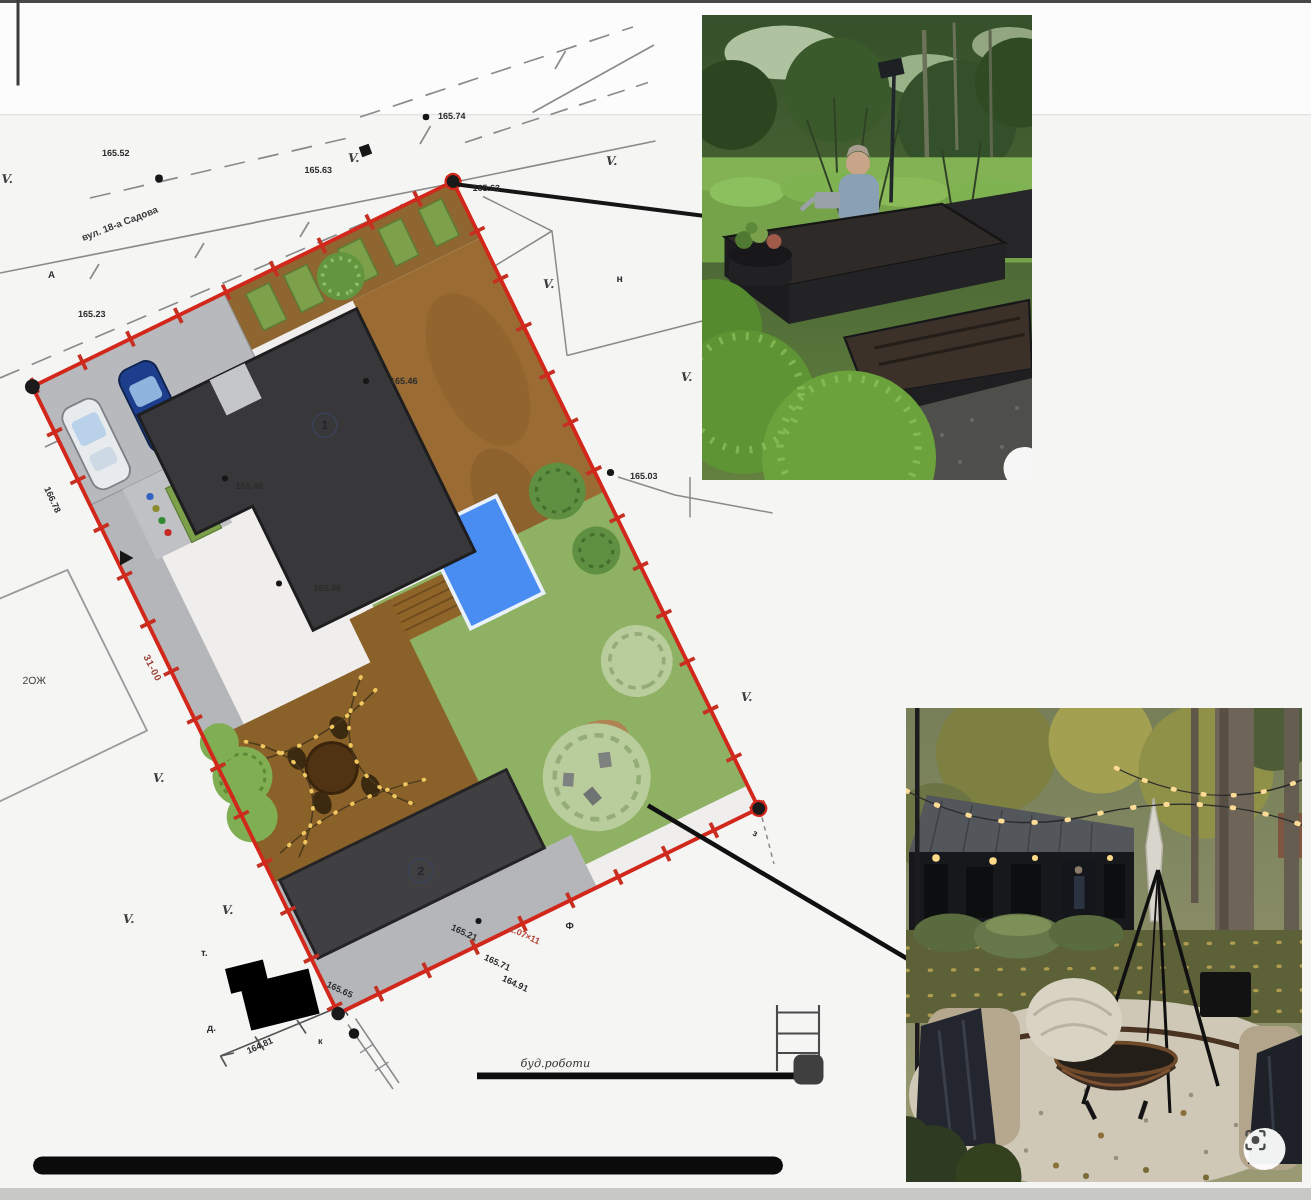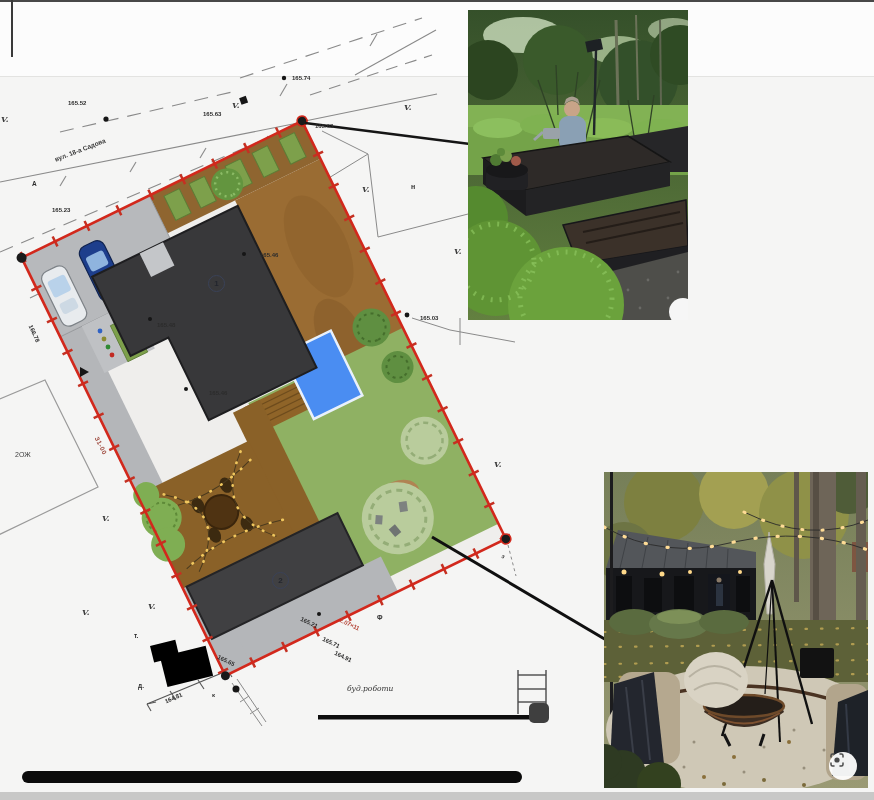--- a/index.html
+++ b/index.html
@@ -226,21 +226,21 @@
   <span class="lbl" style="left:302px;top:616px;transform:rotate(25deg)">165.21</span>
   <span class="lbl" style="left:341px;top:617px;transform:rotate(25deg);color:#b5473a">2.07×11</span>
   <span class="lbl" style="left:324px;top:636px;transform:rotate(25deg)">165.71</span>
   <span class="lbl" style="left:336px;top:650px;transform:rotate(25deg)">164.91</span>
   <span class="lbl" style="left:219px;top:654px;transform:rotate(25deg)">165.65</span>
   <span class="lbl" style="left:164px;top:699px;transform:rotate(-24deg)">164.81</span>
   <span class="lbl" style="left:134px;top:633px;font-size:6.5px">т.</span>
   <span class="lbl" style="left:138px;top:683px;font-size:6.5px">д.</span>
   <span class="lbl" style="left:212px;top:692px">к</span>
   <span class="lbl" style="left:377px;top:615px;font-size:6.5px">Ф</span>
-  <span class="lbl" style="left:347px;top:684px;font:italic 400 7.5px 'DejaVu Serif',serif;color:#333">буд.роботи</span>
+  <span class="lbl" style="left:347px;top:704px;font:italic 400 7.5px 'DejaVu Serif',serif;color:#333">буд.роботи</span>
   <span class="lbl" style="left:54px;top:157px;transform:rotate(-21deg);font-size:6.5px;color:#3a3a3a">вул. 18-а Садова</span>
   <span class="lbl" style="left:503px;top:553px;transform:rotate(25deg)">з</span>
 
   <span class="vmark" style="left:1px;top:115px">V.</span>
   <span class="vmark" style="left:232px;top:101px">V.</span>
   <span class="vmark" style="left:404px;top:103px">V.</span>
   <span class="vmark" style="left:362px;top:185px">V.</span>
   <span class="vmark" style="left:454px;top:247px">V.</span>
   <span class="vmark" style="left:494px;top:460px">V.</span>
   <span class="vmark" style="left:102px;top:514px">V.</span>

